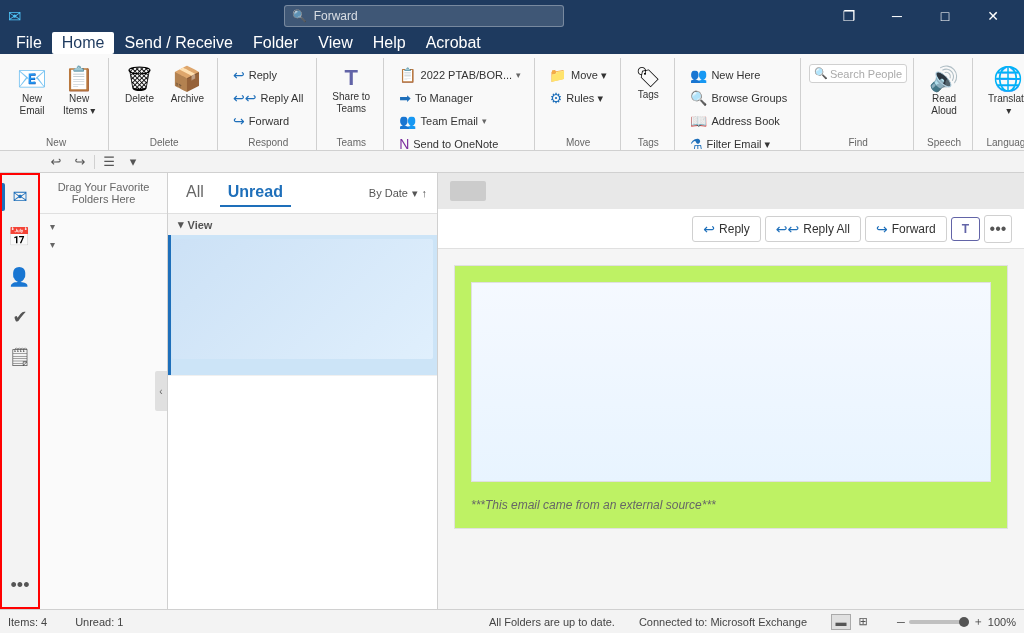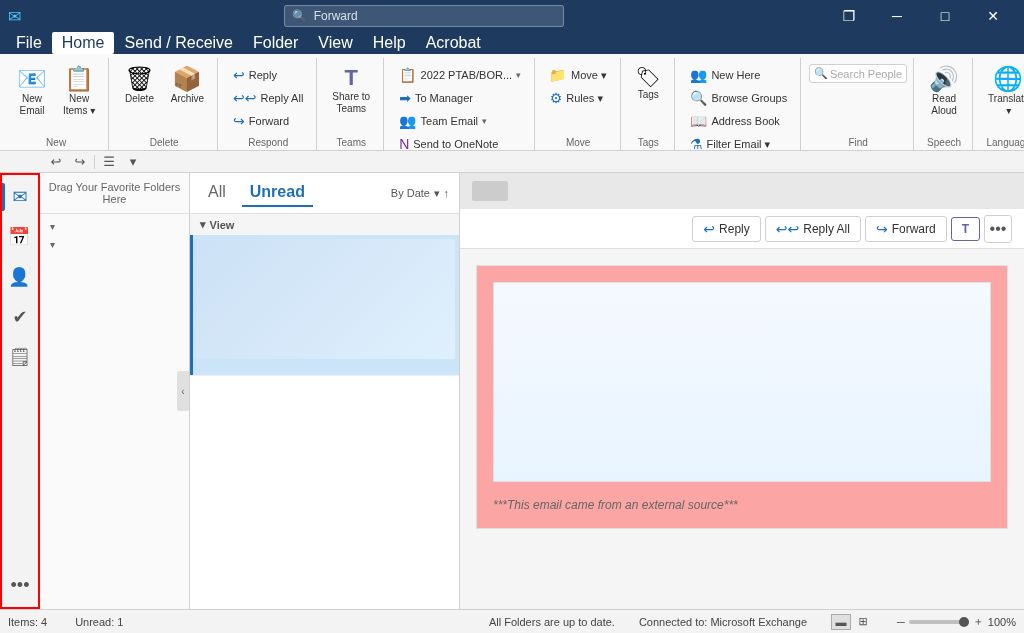--- a/index.html
+++ b/index.html
@@ -42,21 +42,21 @@
     .main-layout { display: flex; flex: 1; overflow: hidden; }
 
     
     .sidebar-icons { width: 40px; background: #f3f3f3; border-right: 1px solid #d0d0d0; display: flex; flex-direction: column; align-items: center; padding: 4px 0; gap: 4px; flex-shrink: 0; }
     .sidebar-icon { width: 36px; height: 36px; display: flex; align-items: center; justify-content: center; cursor: pointer; border-radius: 4px; font-size: 18px; color: #555; position: relative; }
     .sidebar-icon.active { color: #1e6fba; }
     .sidebar-icon.active::before { content: ''; position: absolute; left: 0; top: 4px; bottom: 4px; width: 3px; background: #1e6fba; border-radius: 0 2px 2px 0; }
     .sidebar-dots { margin-top: auto; }
 
     
-    .folder-pane { width: 150px; background: #fafafa; border-right: 1px solid #d0d0d0; display: flex; flex-direction: column; flex-shrink: 0; position: relative; overflow: hidden; }
+    .folder-pane { width: 128px; background: #fafafa; border-right: 1px solid #d0d0d0; display: flex; flex-direction: column; flex-shrink: 0; position: relative; overflow: hidden; }
     .folder-pane-header { padding: 8px; color: #666; font-size: 11px; text-align: center; border-bottom: 1px solid #e0e0e0; }
     .folder-pane-content { flex: 1; padding: 4px; overflow-y: auto; }
     .folder-group { display: flex; flex-direction: column; gap: 1px; }
     .folder-chevron { font-size: 10px; color: #666; }
     .folder-item { display: flex; align-items: center; gap: 4px; padding: 3px 6px; cursor: pointer; border-radius: 2px; color: #333; }
     .collapse-handle { position: absolute; right: 0; top: 50%; transform: translateY(-50%); width: 12px; height: 40px; background: #e0e0e0; display: flex; align-items: center; justify-content: center; cursor: pointer; border-radius: 2px 0 0 2px; font-size: 10px; color: #666; }
 
     
     .message-list { width: 270px; background: white; border-right: 1px solid #d0d0d0; display: flex; flex-direction: column; flex-shrink: 0; }
     .message-list-header { padding: 6px 10px; border-bottom: 1px solid #e0e0e0; display: flex; align-items: center; gap: 8px; }
@@ -72,21 +72,21 @@
     .message-item-preview { font-size: 11px; color: #777; white-space: nowrap; overflow: hidden; text-overflow: ellipsis; }
     .message-item-time { position: absolute; top: 8px; right: 8px; font-size: 10px; color: #666; }
 
     
     .reading-pane { flex: 1; background: white; display: flex; flex-direction: column; overflow: hidden; }
     .reading-pane-toolbar { height: 40px; background: white; border-bottom: 1px solid #e0e0e0; display: flex; align-items: center; padding: 0 12px; gap: 4px; }
     .rp-btn { display: flex; align-items: center; gap: 4px; padding: 4px 10px; cursor: pointer; border-radius: 3px; border: 1px solid #d0d0d0; background: white; font-size: 12px; color: #333; }
     .rp-btn .icon { font-size: 14px; color: #1e6fba; }
     .rp-btn-more { width: 28px; height: 28px; display: flex; align-items: center; justify-content: center; cursor: pointer; border-radius: 3px; border: 1px solid #d0d0d0; background: white; color: #555; font-size: 16px; }
     .reading-pane-content { flex: 1; overflow-y: auto; padding: 16px; background: #f5f5f5; }
-    .email-body { background: #fca5a5; padding: 16px; border: 1px solid #e0e0e0; min-height: 200px; }
+    .email-body { background: #bef264; padding: 16px; border: 1px solid #e0e0e0; min-height: 200px; }
     .email-external-notice { color: #666; font-size: 12px; font-style: italic; margin-top: 16px; }
 
     
     .status-bar { height: 24px; background: #f3f3f3; border-top: 1px solid #d0d0d0; display: flex; align-items: center; padding: 0 8px; justify-content: space-between; flex-shrink: 0; }
     .status-left { display: flex; gap: 28px; font-size: 11px; color: #444; }
     .status-right { display: flex; align-items: center; gap: 24px; font-size: 11px; color: #444; }
     .status-view-btns { display: flex; gap: 2px; }
     .status-view-btn { width: 20px; height: 16px; display: flex; align-items: center; justify-content: center; cursor: pointer; font-size: 11px; color: #555; border: 1px solid transparent; }
     .status-view-btn.active { border-color: #aaa; background: #e0e0e0; }
     .zoom-control { display: flex; align-items: center; gap: 4px; }

